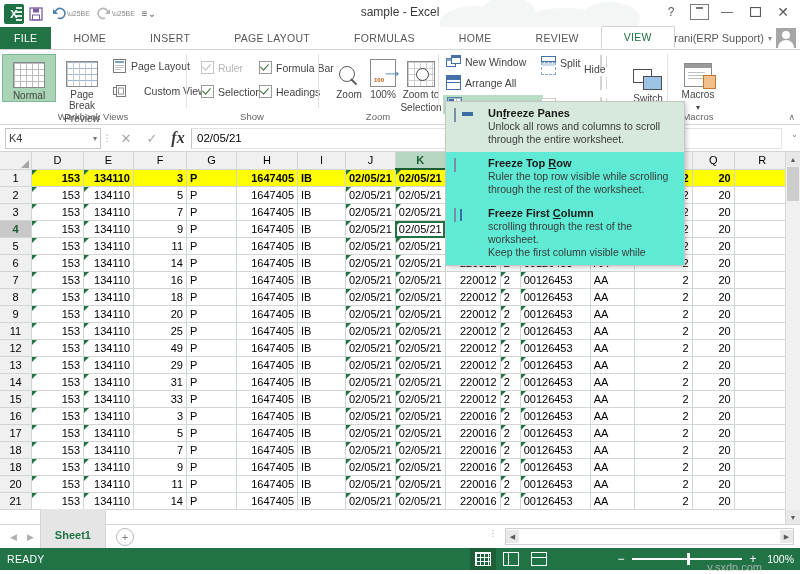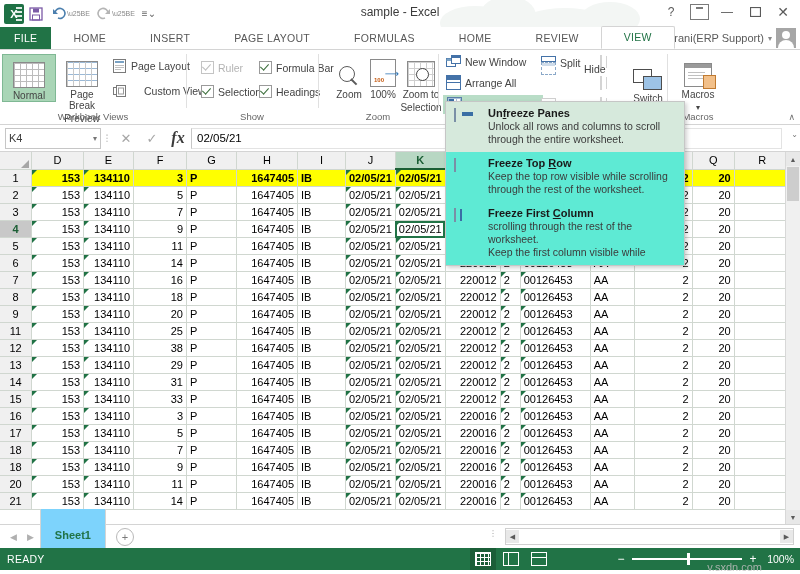--- a/index.html
+++ b/index.html
@@ -156,21 +156,21 @@
   .fzico .bar{position:absolute;background:#5a7fa8;}
   .mi-body{flex:1;}
   .mi-title{font-size:11px;font-weight:bold;color:#1a1a1a;margin-bottom:1px;}
   .mi-title u{text-decoration:underline;}
   .mi-desc{font-size:10.5px;color:#3b3b3b;line-height:13px;}
 
   
   .sheetbar{position:relative;height:23px;background:#fff;border-top:1px solid #d4d4d4;display:flex;align-items:center;}
   .nav-arrows{display:flex;gap:10px;padding-left:10px;color:#b0b0b0;font-size:9px;}
   .nav-arrows span{cursor:pointer;}
-  .stab{margin-left:6px;height:22px;line-height:21px;padding:16px 14px;background:#7dd3fc;border:1px solid #d4d4d4;border-bottom:2px solid #217346;border-top:none;
+  .stab{margin-left:6px;height:22px;line-height:21px;padding:16px 14px;background:#e5e5e5;border:1px solid #d4d4d4;border-bottom:2px solid #217346;border-top:none;
     font-size:11px;font-weight:bold;color:#217346;cursor:pointer;}
   .addsheet{margin-left:10px;width:16px;height:16px;border:1px solid #b9b9b9;border-radius:50%;
     display:flex;align-items:center;justify-content:center;font-size:11px;color:#7a7a7a;cursor:pointer;}
   .sb-dots{position:absolute;left:489px;top:7px;color:#9a9a9a;font-size:8px;line-height:4px;}
   .hscroll{position:absolute;left:505px;right:6px;top:3px;height:15px;background:#fff;border:1px solid #d0d0d0;display:flex;align-items:center;}
   .hs-left,.hs-right{width:13px;height:13px;display:flex;align-items:center;justify-content:center;font-size:7px;color:#5a5a5a;background:#e8e8e8;cursor:pointer;}
   .hs-track{flex:1;height:13px;background:#fff;}
 
   
   .statusbar{position:relative;height:22px;background:#217346;display:flex;align-items:center;color:#fff;font-size:10.5px;}
@@ -675,21 +675,21 @@
             <td class="txt mark">00126453</td>
             <td class="txt">AA</td>
             <td class="num">2</td>
             <td class="num">20</td>
             <td class="txt"></td>
           </tr>
           <tr>
             <th class="rowhead">12</th>
             <td class="num mark">153</td>
             <td class="num mark">134110</td>
-            <td class="num">38</td>
+            <td class="num">49</td>
             <td class="txt">P</td>
             <td class="num">1647405</td>
             <td class="txt">IB</td>
             <td class="txt mark">02/05/21</td>
             <td class="txt mark">02/05/21</td>
             <td class="num">220012</td>
             <td class="txt mark">2</td>
             <td class="txt mark">00126453</td>
             <td class="txt">AA</td>
             <td class="num">2</td>
@@ -884,21 +884,21 @@
     </div>
 
     <div class="mitem">
       <div class="mi-icon">
         <span class="fzico"><span class="bar" style="left:0;right:0;top:4px;height:1.5px;background:#3a6ea5;"></span></span>
       </div>
       <div class="mi-body">
         <div class="mi-title">
           <span>Freeze Top </span><u>R</u><span>ow</span>
         </div>
-        <div class="mi-desc">Keep the top row visible while scrolling</div>
+        <div class="mi-desc">Ruler the top row visible while scrolling</div>
         <div class="mi-desc">through the rest of the worksheet.</div>
       </div>
     </div>
 
     <div class="mitem">
       <div class="mi-icon">
         <span class="fzico"><span class="bar" style="left:5px;top:0;bottom:0;width:1.5px;background:#3a6ea5;"></span></span>
       </div>
       <div class="mi-body">
         <div class="mi-title">

